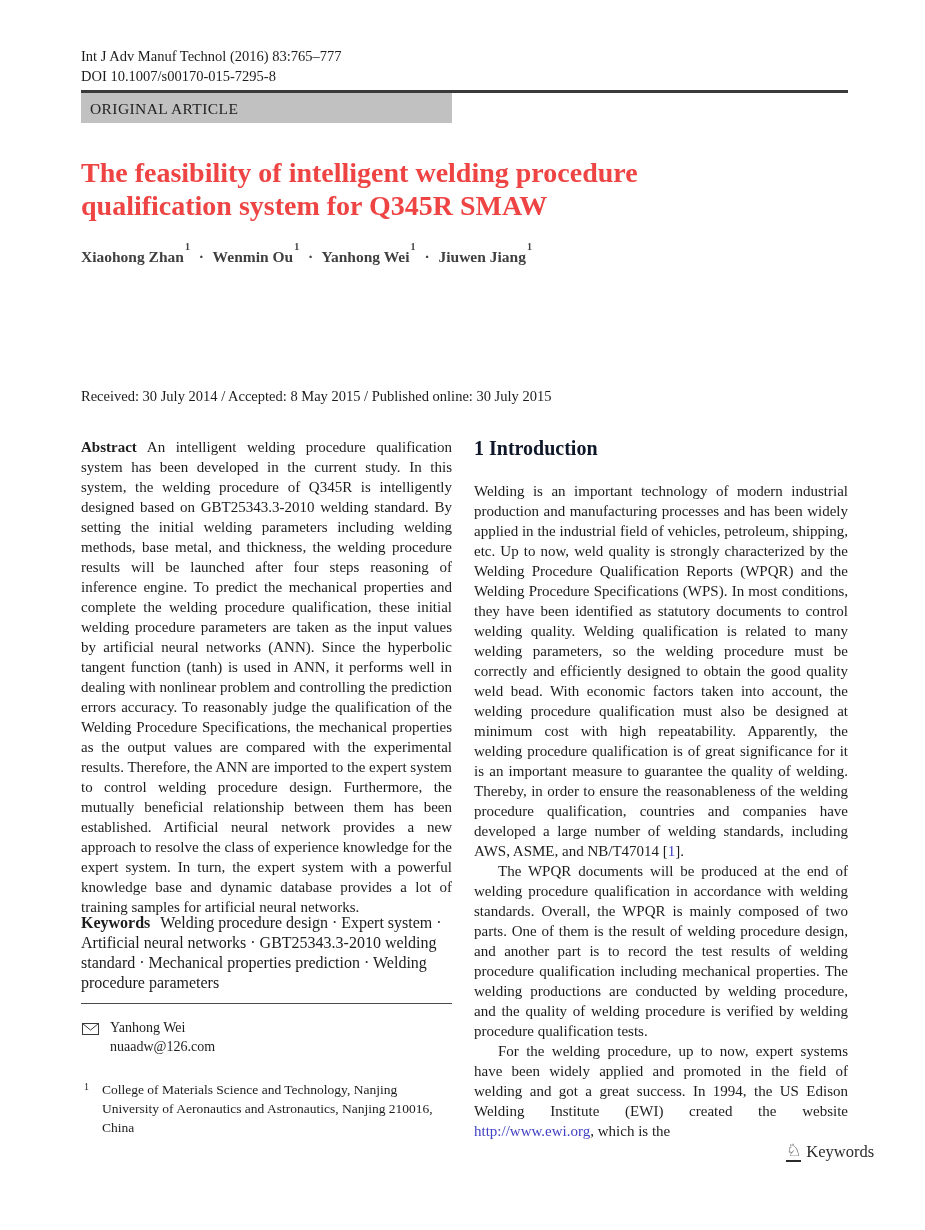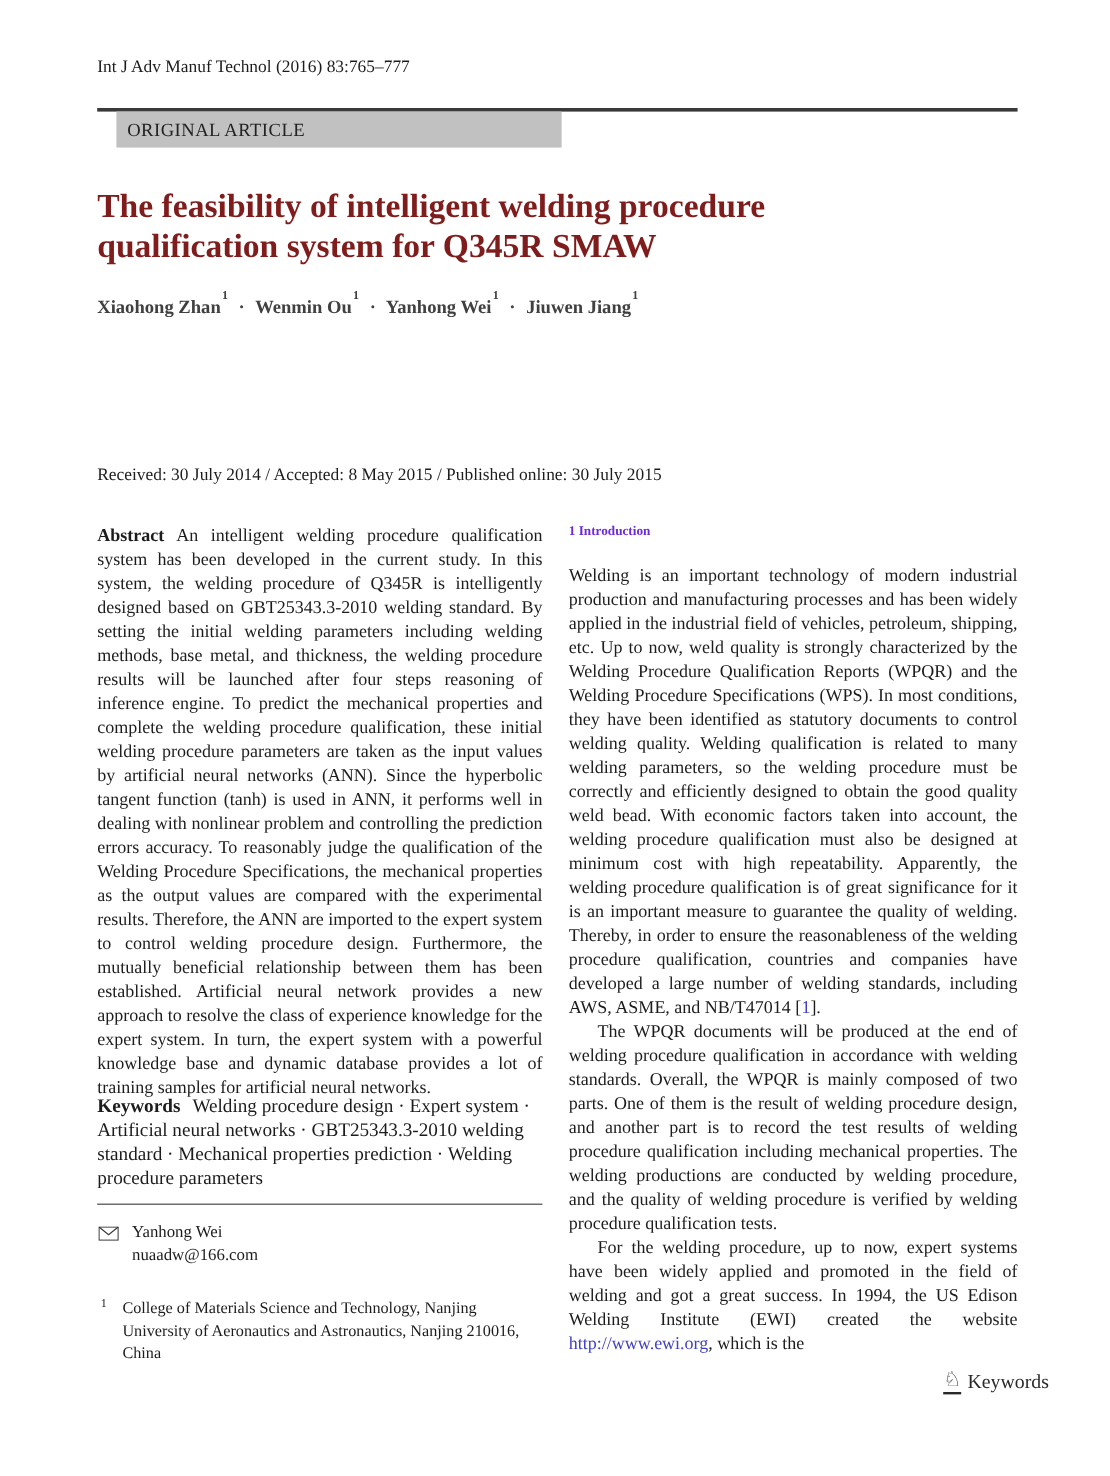--- a/index.html
+++ b/index.html
@@ -6,58 +6,59 @@
   .page {
     position:relative; width:925px; height:1230px; background:#ffffff;
     font-family:"Liberation Serif","DejaVu Serif",serif; color:#1c1c1c;
     overflow:hidden;
   }
   .header-info { position:absolute; left:81px; top:46px; font-size:14.5px; line-height:20px; }
   .rule-top { position:absolute; left:81px; top:90px; width:767px; height:3px; background:#3a3a3a; }
   .banner {
     position:absolute; left:81px; top:93px; width:371px; height:30px;
     background:#c1c1c1; font-size:15.5px; line-height:31px; padding-left:9px;
-    box-sizing:border-box; letter-spacing:0.4px; color:#222;margin-left:16px;
+    box-sizing:border-box; letter-spacing:0.4px; color:#222;
   }
   .title {
     position:absolute; left:81px; top:156px; width:648px;
-    font-size:28px; font-weight:bold; line-height:33px; color:#7f1d1d;
+    font-size:28px; font-weight:bold; line-height:33px; color:#ef4444;
   }
   .authors { position:absolute; left:81px; top:247px; font-size:15.5px; font-weight:bold; color:#404040; }
   .authors sup { font-size:10px; position:relative; top:-6px; margin-left:1px; }
   .authors .sep { margin:0 5px; }
   .dates { position:absolute; left:81px; top:386px; font-size:14.5px; line-height:20px;font-family:Liberation Serif, serif; }
   .col-left { position:absolute; left:81px; top:437px; width:371px; }
   .para { font-size:15px; line-height:20px; text-align:justify; margin:0; }
   .lead-label { font-weight:bold; margin-right:10px; }
   .keywords { position:absolute; left:81px; top:913px; width:371px; font-size:16px; line-height:20px; }
   .kw-rule { position:absolute; left:81px; top:1003px; width:371px; height:1px; background:#4a4a4a; }
   .corr { position:absolute; left:82px; top:1018px; display:flex; gap:11px; font-size:14px; line-height:19px; }
   .corr .env { padding-top:3px; }
   .affil { position:absolute; left:81px; top:1080px; width:371px; font-size:13.5px; line-height:19px; padding-left:21px; box-sizing:border-box; }
   .affil .marker { position:absolute; left:3px; top:-3px; font-size:10px; }
   .col-right { position:absolute; left:474px; top:437px; width:374px; }
-  .intro-heading { font-size:11px; font-weight:bold; color:#6d28d9; }
+  .intro-heading { font-size:20px; font-weight:bold; color:#0f172a; }
   .intro-body { margin-top:21px; }
   .intro-body p.indent { text-indent:1.6em; }
   .link { color:#4040c4; }
   .springer { position:absolute; left:786px; top:1142px; display:flex; align-items:center; gap:5px; }
   .knight {
     font-family:"DejaVu Sans",sans-serif; font-size:17px; line-height:1;
     border-bottom:2px solid #2a2a2a; padding-bottom:1px; color:#2a2a2a;
   }
   .springer .wordmark { font-size:16.5px; color:#2a2a2a; }
 </style>
 </head>
 <body>
 
 <div class="page">
 
   <div class="header-info">
     <div>Int J Adv Manuf Technol (2016) 83:765–777</div>
+    <div>DOI 10.1007/s00170-015-7295-8</div>
   </div>
 
   <div class="rule-top"></div>
 
   <div class="banner">ORIGINAL ARTICLE</div>
 
   <div class="title">The feasibility of intelligent welding procedure qualification system for Q345R SMAW</div>
 
   <div class="authors">
     <span>Xiaohong Zhan</span><sup>1</sup>
@@ -87,21 +88,21 @@
 
   <div class="corr">
     <span class="env">
       <svg width="17" height="12" viewBox="0 0 17 12">
         <rect x="0.5" y="0.5" width="16" height="11" fill="none" stroke="#3a3a3a" stroke-width="1"></rect>
         <path d="M0.5 0.5 L8.5 7 L16.5 0.5" fill="none" stroke="#3a3a3a" stroke-width="1"></path>
       </svg>
     </span>
     <span>
       <div>Yanhong Wei</div>
-      <div>nuaadw@166.com</div>
+      <div>nuaadw@126.com</div>
     </span>
   </div>
 
   <div class="affil">
     <span class="marker">1</span>
     <span>College of Materials Science and Technology, Nanjing University of Aeronautics and Astronautics, Nanjing 210016, China</span>
   </div>
 
   <div class="col-right">
     <div class="intro-heading">1 Introduction</div>

